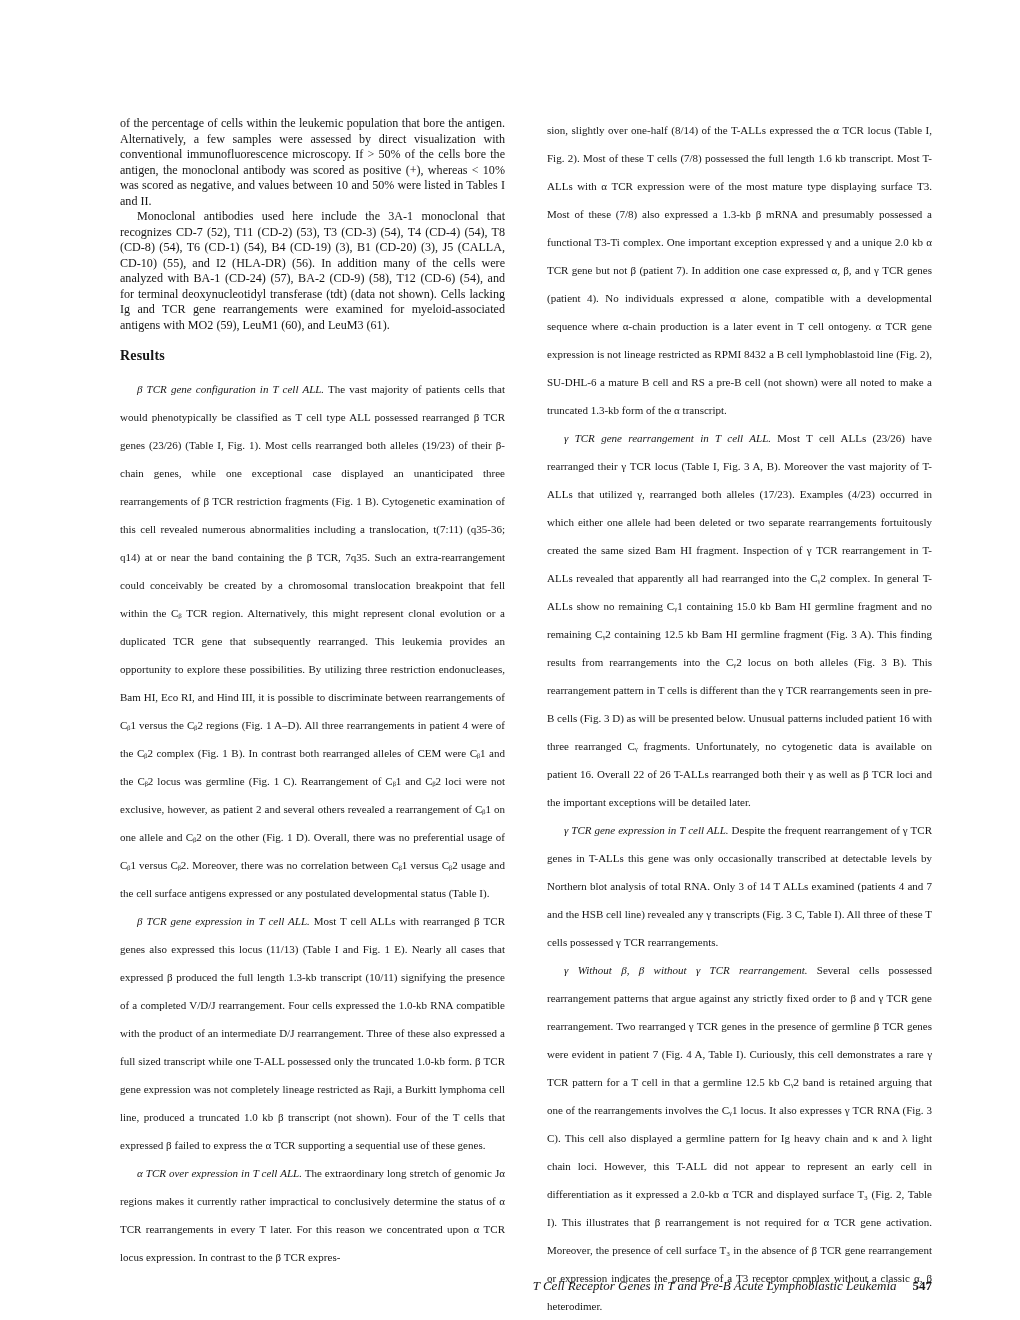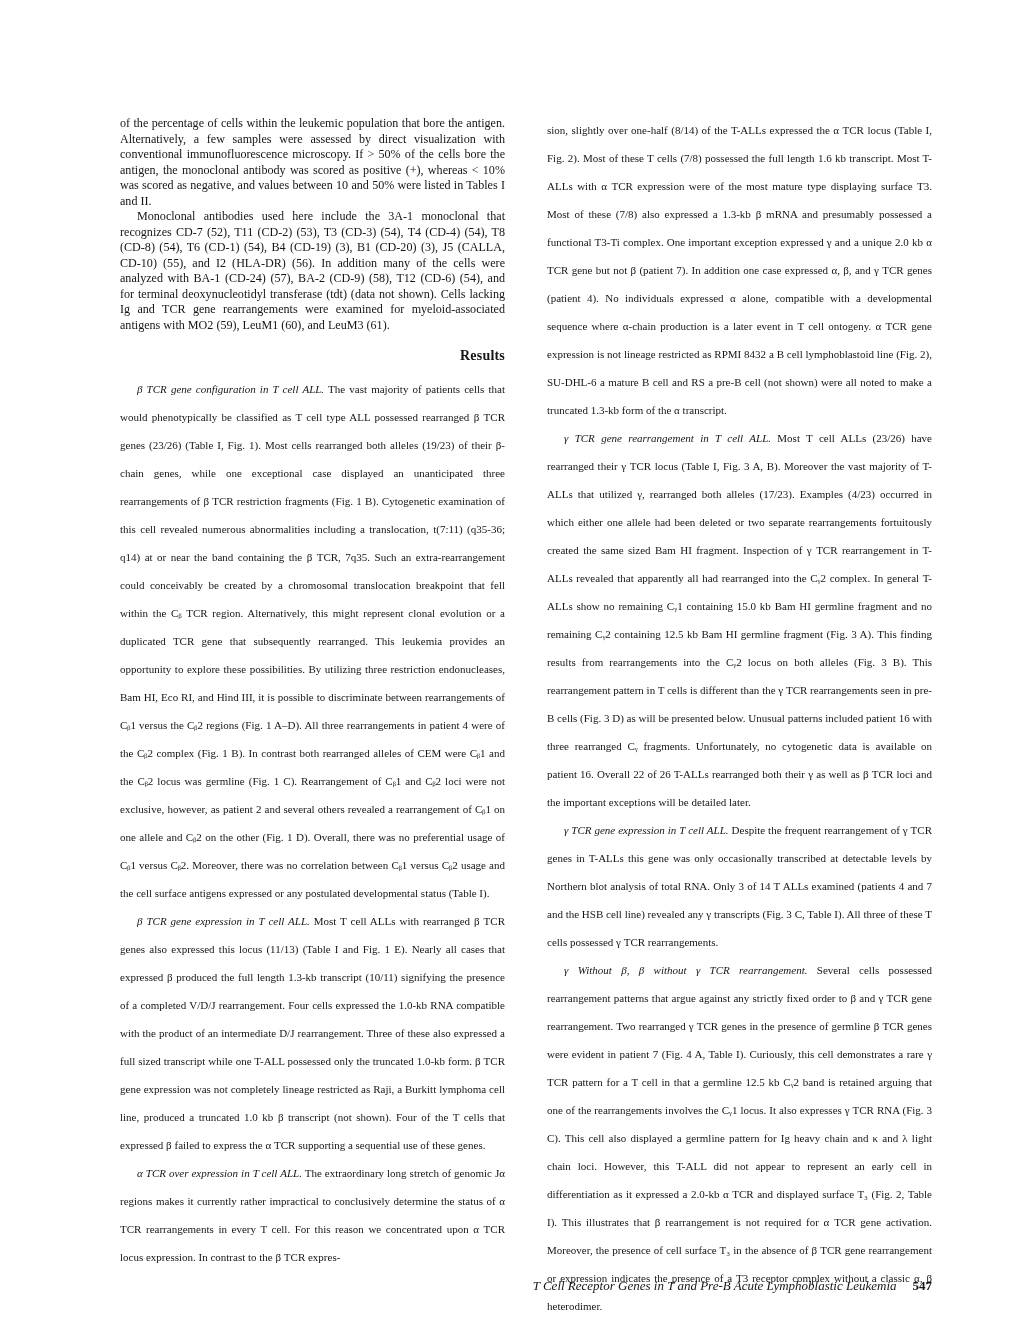--- a/index.html
+++ b/index.html
@@ -31,21 +31,21 @@
   }
   .para.small {
     font-size: 12.1px;
     line-height: 15.5px;
   }
   .indent { text-indent: 17px; }
   .lead { font-style: italic; }
   .section-heading {
     font-size: 14px;
     font-weight: bold;
-    text-align: right;
+    text-align: left;
     margin: 15px 0 11px 0;
     letter-spacing: 0.2px;
   }
   .footer {
     position: absolute;
     right: 88px;
     bottom: 26px;
     font-size: 13px;
     text-align: right;
     white-space: nowrap;
@@ -62,21 +62,21 @@
     <div class="column">
       <p class="para small">of the percentage of cells within the leukemic population that bore the antigen. Alternatively, a few samples were assessed by direct visualization with conventional immunofluorescence microscopy. If &gt; 50% of the cells bore the antigen, the monoclonal antibody was scored as positive (+), whereas &lt; 10% was scored as negative, and values between 10 and 50% were listed in Tables I and II.</p>
       <p class="para small indent">Monoclonal antibodies used here include the 3A-1 monoclonal that recognizes CD-7 (52), T11 (CD-2) (53), T3 (CD-3) (54), T4 (CD-4) (54), T8 (CD-8) (54), T6 (CD-1) (54), B4 (CD-19) (3), B1 (CD-20) (3), J5 (CALLA, CD-10) (55), and I2 (HLA-DR) (56). In addition many of the cells were analyzed with BA-1 (CD-24) (57), BA-2 (CD-9) (58), T12 (CD-6) (54), and for terminal deoxynucleotidyl transferase (tdt) (data not shown). Cells lacking Ig and TCR gene rearrangements were examined for myeloid-associated antigens with MO2 (59), LeuM1 (60), and LeuM3 (61).</p>
 
       <h2 class="section-heading">Results</h2>
 
       <p class="para indent"><span class="lead">β TCR gene configuration in T cell ALL.</span><span> The vast majority of patients cells that would phenotypically be classified as T cell type ALL possessed rearranged β TCR genes (23/26) (Table I, Fig. 1). Most cells rearranged both alleles (19/23) of their β-chain genes, while one exceptional case displayed an unanticipated three rearrangements of β TCR restriction fragments (Fig. 1 B). Cytogenetic examination of this cell revealed numerous abnormalities including a translocation, t(7:11) (q35-36; q14) at or near the band containing the β TCR, 7q35. Such an extra-rearrangement could conceivably be created by a chromosomal translocation breakpoint that fell within the Cᵦ TCR region. Alternatively, this might represent clonal evolution or a duplicated TCR gene that subsequently rearranged. This leukemia provides an opportunity to explore these possibilities. By utilizing three restriction endonucleases, Bam HI, Eco RI, and Hind III, it is possible to discriminate between rearrangements of Cᵦ1 versus the Cᵦ2 regions (Fig. 1 A–D). All three rearrangements in patient 4 were of the Cᵦ2 complex (Fig. 1 B). In contrast both rearranged alleles of CEM were Cᵦ1 and the Cᵦ2 locus was germline (Fig. 1 C). Rearrangement of Cᵦ1 and Cᵦ2 loci were not exclusive, however, as patient 2 and several others revealed a rearrangement of Cᵦ1 on one allele and Cᵦ2 on the other (Fig. 1 D). Overall, there was no preferential usage of Cᵦ1 versus Cᵦ2. Moreover, there was no correlation between Cᵦ1 versus Cᵦ2 usage and the cell surface antigens expressed or any postulated developmental status (Table I).</span></p>
 
       <p class="para indent"><span class="lead">β TCR gene expression in T cell ALL.</span><span> Most T cell ALLs with rearranged β TCR genes also expressed this locus (11/13) (Table I and Fig. 1 E). Nearly all cases that expressed β produced the full length 1.3-kb transcript (10/11) signifying the presence of a completed V/D/J rearrangement. Four cells expressed the 1.0-kb RNA compatible with the product of an intermediate D/J rearrangement. Three of these also expressed a full sized transcript while one T-ALL possessed only the truncated 1.0-kb form. β TCR gene expression was not completely lineage restricted as Raji, a Burkitt lymphoma cell line, produced a truncated 1.0 kb β transcript (not shown). Four of the T cells that expressed β failed to express the α TCR supporting a sequential use of these genes.</span></p>
 
-      <p class="para indent"><span class="lead">α TCR over expression in T cell ALL.</span><span> The extraordinary long stretch of genomic Jα regions makes it currently rather impractical to conclusively determine the status of α TCR rearrangements in every T cell. For this reason we concentrated upon α TCR locus expression. In contrast to the β TCR expres-</span></p>
+      <p class="para indent"><span class="lead">α TCR over expression in T cell ALL.</span><span> The extraordinary long stretch of genomic Jα regions makes it currently rather impractical to conclusively determine the status of α TCR rearrangements in every T later. For this reason we concentrated upon α TCR locus expression. In contrast to the β TCR expres-</span></p>
     </div>
 
     <div class="column">
       <p class="para"><span>sion, slightly over one-half (8/14) of the T-ALLs expressed the α TCR locus (Table I, Fig. 2). Most of these T cells (7/8) possessed the full length 1.6 kb transcript. Most T-ALLs with α TCR expression were of the most mature type displaying surface T3. Most of these (7/8) also expressed a 1.3-kb β mRNA and presumably possessed a functional T3-Ti complex. One important exception expressed γ and a unique 2.0 kb α TCR gene but not β (patient 7). In addition one case expressed α, β, and γ TCR genes (patient 4). No individuals expressed α alone, compatible with a developmental sequence where α-chain production is a later event in T cell ontogeny. α TCR gene expression is not lineage restricted as RPMI 8432 a B cell lymphoblastoid line (Fig. 2), SU-DHL-6 a mature B cell and RS a pre-B cell (not shown) were all noted to make a truncated 1.3-kb form of the α transcript.</span></p>
 
       <p class="para indent"><span class="lead">γ TCR gene rearrangement in T cell ALL.</span><span> Most T cell ALLs (23/26) have rearranged their γ TCR locus (Table I, Fig. 3 A, B). Moreover the vast majority of T-ALLs that utilized γ, rearranged both alleles (17/23). Examples (4/23) occurred in which either one allele had been deleted or two separate rearrangements fortuitously created the same sized Bam HI fragment. Inspection of γ TCR rearrangement in T-ALLs revealed that apparently all had rearranged into the Cᵧ2 complex. In general T-ALLs show no remaining Cᵧ1 containing 15.0 kb Bam HI germline fragment and no remaining Cᵧ2 containing 12.5 kb Bam HI germline fragment (Fig. 3 A). This finding results from rearrangements into the Cᵧ2 locus on both alleles (Fig. 3 B). This rearrangement pattern in T cells is different than the γ TCR rearrangements seen in pre-B cells (Fig. 3 D) as will be presented below. Unusual patterns included patient 16 with three rearranged Cᵧ fragments. Unfortunately, no cytogenetic data is available on patient 16. Overall 22 of 26 T-ALLs rearranged both their γ as well as β TCR loci and the important exceptions will be detailed later.</span></p>
 
       <p class="para indent"><span class="lead">γ TCR gene expression in T cell ALL.</span><span> Despite the frequent rearrangement of γ TCR genes in T-ALLs this gene was only occasionally transcribed at detectable levels by Northern blot analysis of total RNA. Only 3 of 14 T ALLs examined (patients 4 and 7 and the HSB cell line) revealed any γ transcripts (Fig. 3 C, Table I). All three of these T cells possessed γ TCR rearrangements.</span></p>
 
       <p class="para indent"><span class="lead">γ Without β, β without γ TCR rearrangement.</span><span> Several cells possessed rearrangement patterns that argue against any strictly fixed order to β and γ TCR gene rearrangement. Two rearranged γ TCR genes in the presence of germline β TCR genes were evident in patient 7 (Fig. 4 A, Table I). Curiously, this cell demonstrates a rare γ TCR pattern for a T cell in that a germline 12.5 kb Cᵧ2 band is retained arguing that one of the rearrangements involves the Cᵧ1 locus. It also expresses γ TCR RNA (Fig. 3 C). This cell also displayed a germline pattern for Ig heavy chain and κ and λ light chain loci. However, this T-ALL did not appear to represent an early cell in differentiation as it expressed a 2.0-kb α TCR and displayed surface T₃ (Fig. 2, Table I). This illustrates that β rearrangement is not required for α TCR gene activation. Moreover, the presence of cell surface T₃ in the absence of β TCR gene rearrangement or expression indicates the presence of a T3 receptor complex without a classic α, β heterodimer.</span></p>

